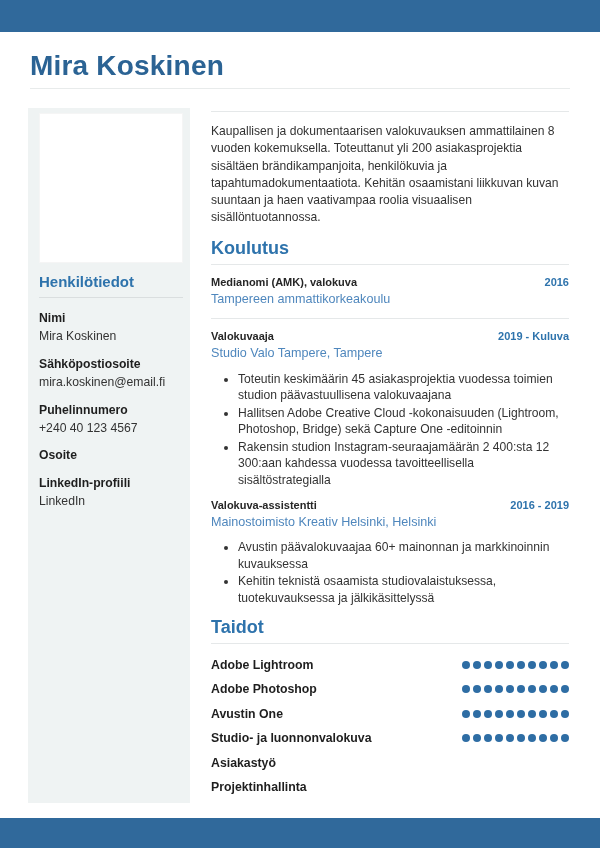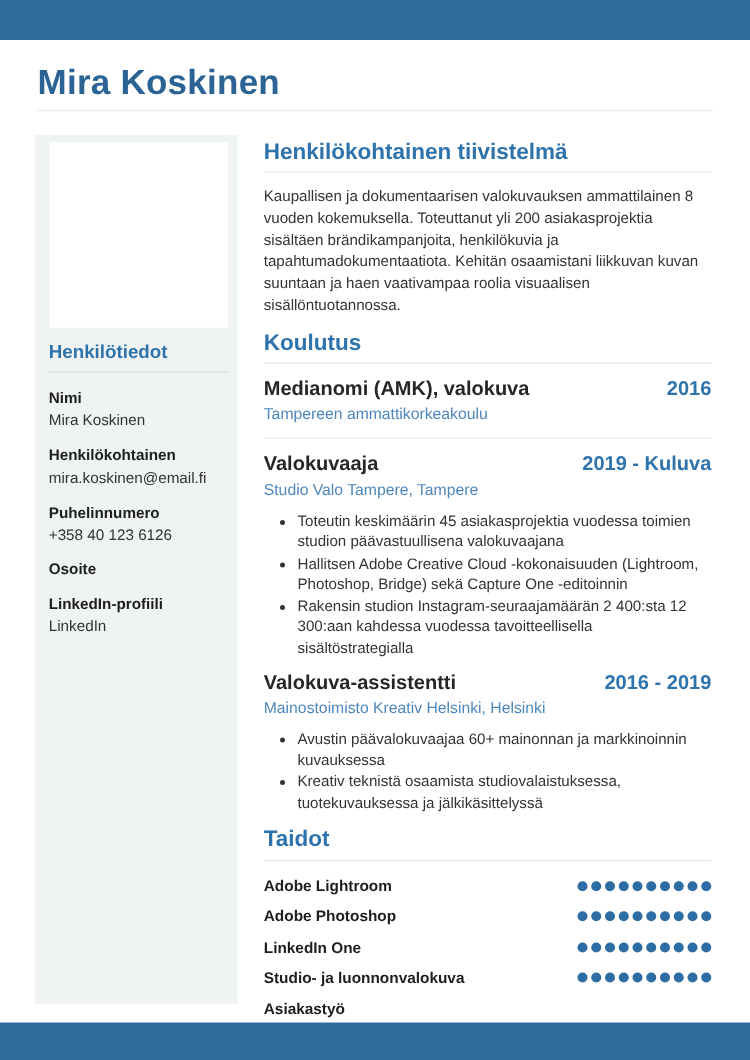--- a/index.html
+++ b/index.html
@@ -54,21 +54,21 @@
     color:var(--heading-blue,#2E73AC);
   }
   .rule{height:1px;background:#E5E8E9;}
   .summary-text{
     margin:11px 0 0;font-size:12.1px;line-height:17.3px;
     color:var(--body-text,#333333);
   }
   .entry{margin-top:11px;}
   .entry-head{
     display:flex;justify-content:space-between;align-items:center;
-    font-size:16px;font-weight:700;color:#262626;line-height:1.2;
+    font-size:11px;font-weight:700;color:#262626;line-height:1.2;
   }
   .entry-date{color:var(--heading-blue,#2E73AC);white-space:nowrap;}
   .entry-sub{
     margin-top:3px;font-size:12.6px;line-height:1.2;
     color:var(--link-blue,#4F87BD);
   }
   .bullets{
     margin:9px 0 2px;padding-left:27px;
     font-size:12.1px;line-height:16.5px;color:var(--body-text,#333333);
   }
@@ -98,44 +98,43 @@
   <div class="photo"></div>
   <h2 class="side-title">Henkilötiedot</h2>
   <div class="side-divider"></div>
 
     <div class="field">
       <div class="field-label">Nimi</div>
       <div class="field-value">Mira Koskinen</div>
     </div>
 
     <div class="field">
-      <div class="field-label">Henkilökohtainen</div>
+      <div class="field-label">Sähköpostiosoite</div>
       <div class="field-value">mira.koskinen@email.fi</div>
     </div>
 
     <div class="field">
       <div class="field-label">Puhelinnumero</div>
-      <div class="field-value">+358 40 123 6126</div>
+      <div class="field-value">+240 40 123 4567</div>
     </div>
 
     <div class="field">
       <div class="field-label">Osoite</div>
     </div>
 
     <div class="field">
       <div class="field-label">LinkedIn-profiili</div>
       <div class="field-value">LinkedIn</div>
     </div>
 
 </aside>
 
 <main class="main">
 
   <section class="section">
-    <h2>Henkilökohtainen tiivistelmä</h2>
     <div class="rule"></div>
     <p class="summary-text">Kaupallisen ja dokumentaarisen valokuvauksen ammattilainen 8 vuoden kokemuksella. Toteuttanut yli 200 asiakasprojektia sisältäen brändikampanjoita, henkilökuvia ja tapahtumadokumentaatiota. Kehitän osaamistani liikkuvan kuvan suuntaan ja haen vaativampaa roolia visuaalisen sisällöntuotannossa.</p>
   </section>
 
   <section class="section">
     <h2>Koulutus</h2>
     <div class="rule"></div>
 
       <div class="entry">
         <div class="entry-head">
@@ -164,21 +163,21 @@
       </div>
 
       <div class="entry">
         <div class="entry-head">
           <span class="entry-title">Valokuva-assistentti</span>
           <span class="entry-date">2016 - 2019</span>
         </div>
         <div class="entry-sub">Mainostoimisto Kreativ Helsinki, Helsinki</div>
         <ul class="bullets">
           <li>Avustin päävalokuvaajaa 60+ mainonnan ja markkinoinnin kuvauksessa</li>
-          <li>Kreativ teknistä osaamista studiovalaistuksessa, tuotekuvauksessa ja jälkikäsittelyssä</li>
+          <li>Kehitin teknistä osaamista studiovalaistuksessa, tuotekuvauksessa ja jälkikäsittelyssä</li>
         </ul>
       </div>
 
   </section>
 
   <section class="section">
     <h2>Taidot</h2>
     <div class="rule"></div>
     <div class="skills">
 
@@ -208,21 +207,21 @@
             <span class="dot"></span>
             <span class="dot"></span>
             <span class="dot"></span>
             <span class="dot"></span>
             <span class="dot"></span>
             <span class="dot"></span>
           </span>
         </div>
 
         <div class="skill-row">
-          <span class="skill-name">LinkedIn One</span>
+          <span class="skill-name">Avustin One</span>
           <span class="skill-dots">
             <span class="dot"></span>
             <span class="dot"></span>
             <span class="dot"></span>
             <span class="dot"></span>
             <span class="dot"></span>
             <span class="dot"></span>
             <span class="dot"></span>
             <span class="dot"></span>
             <span class="dot"></span>

